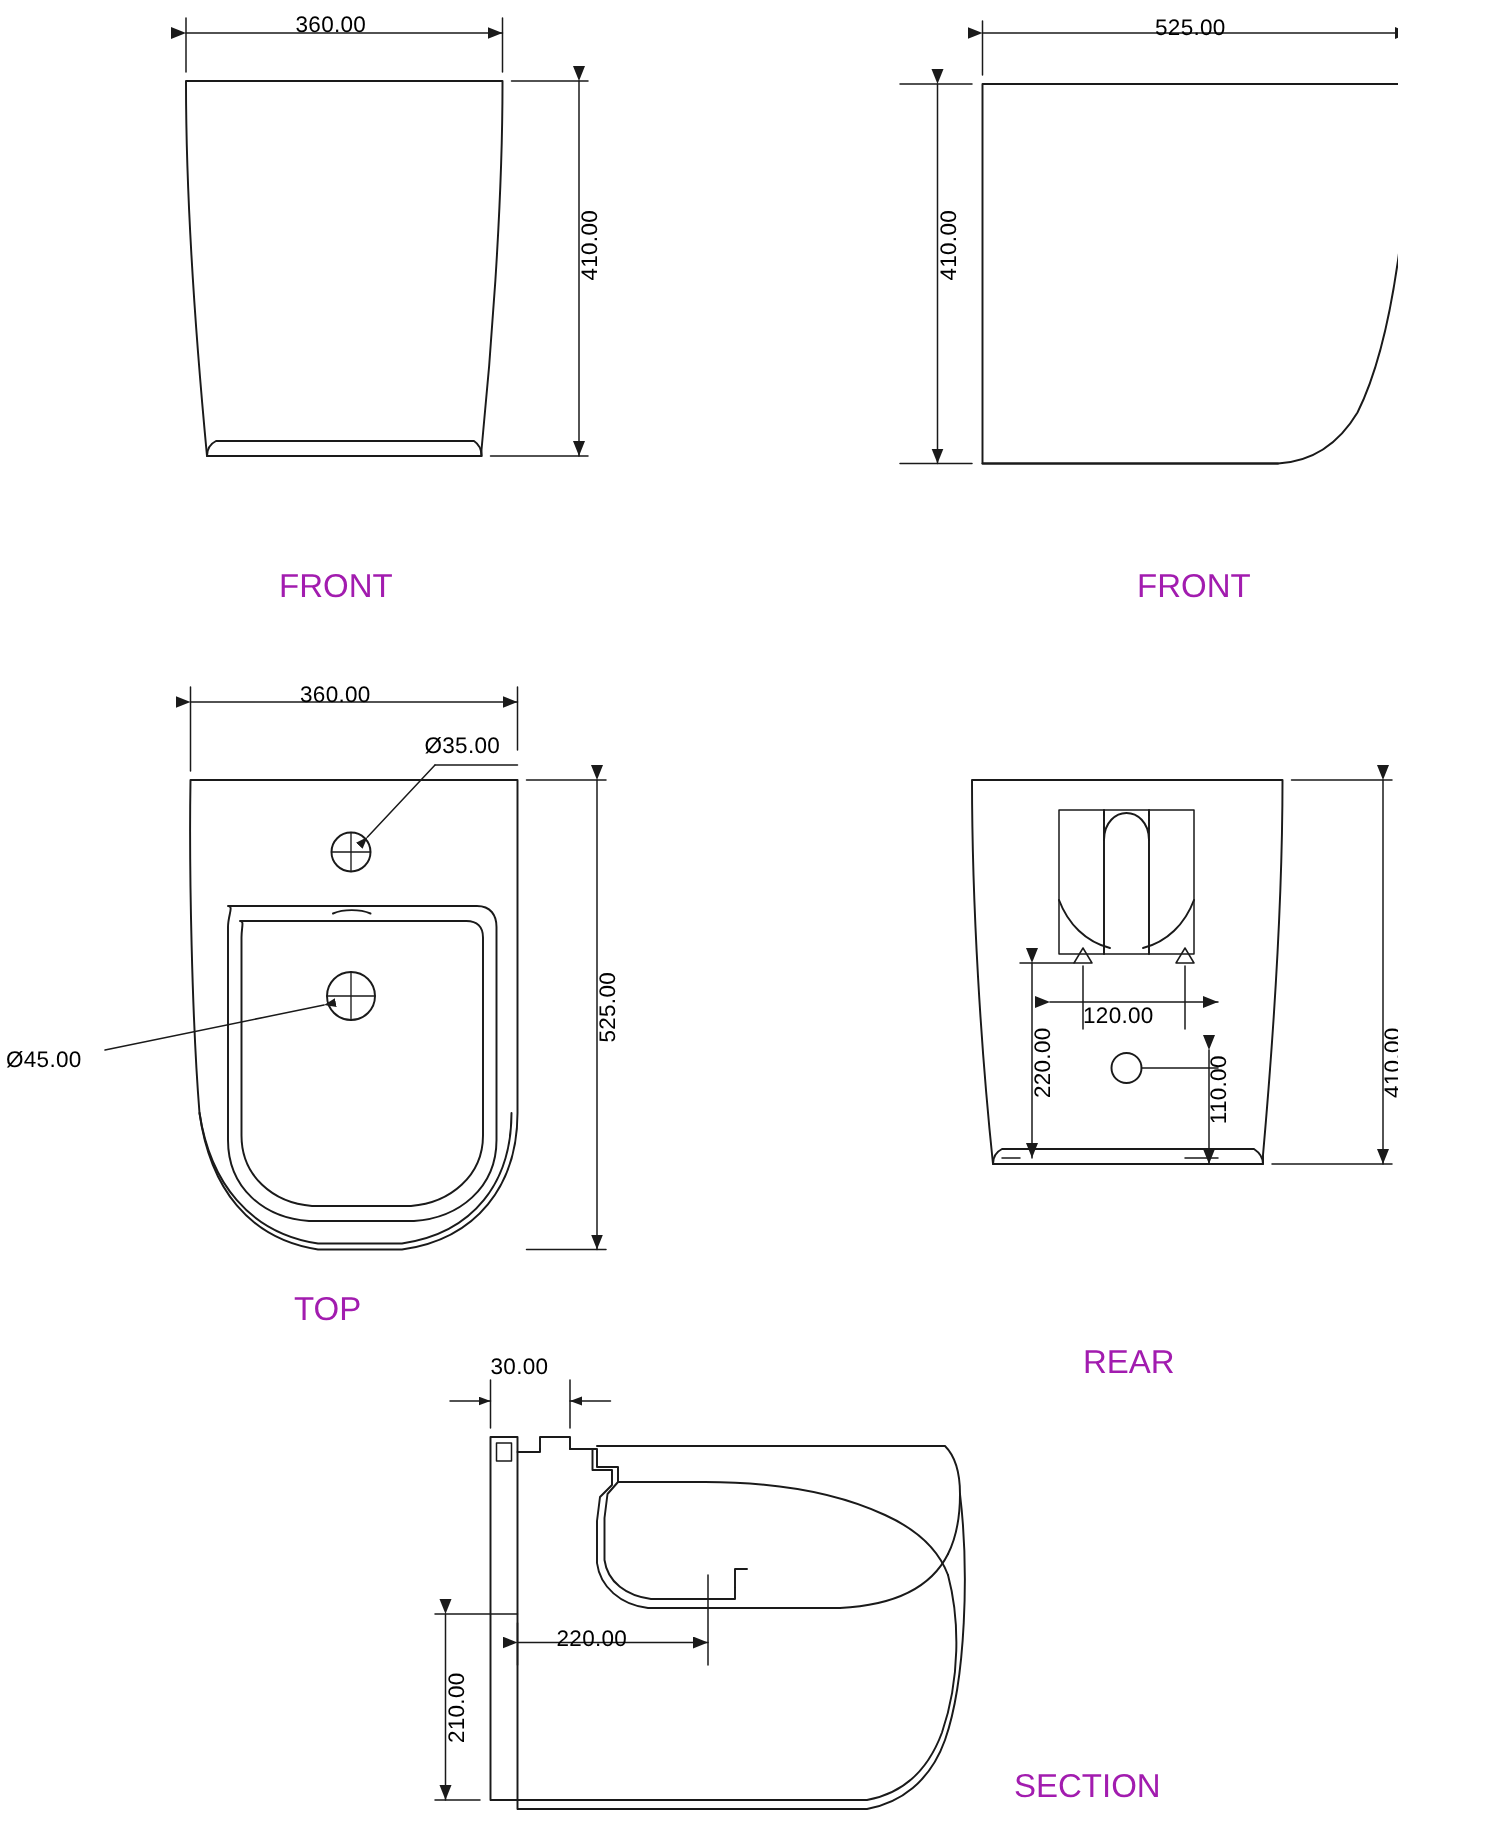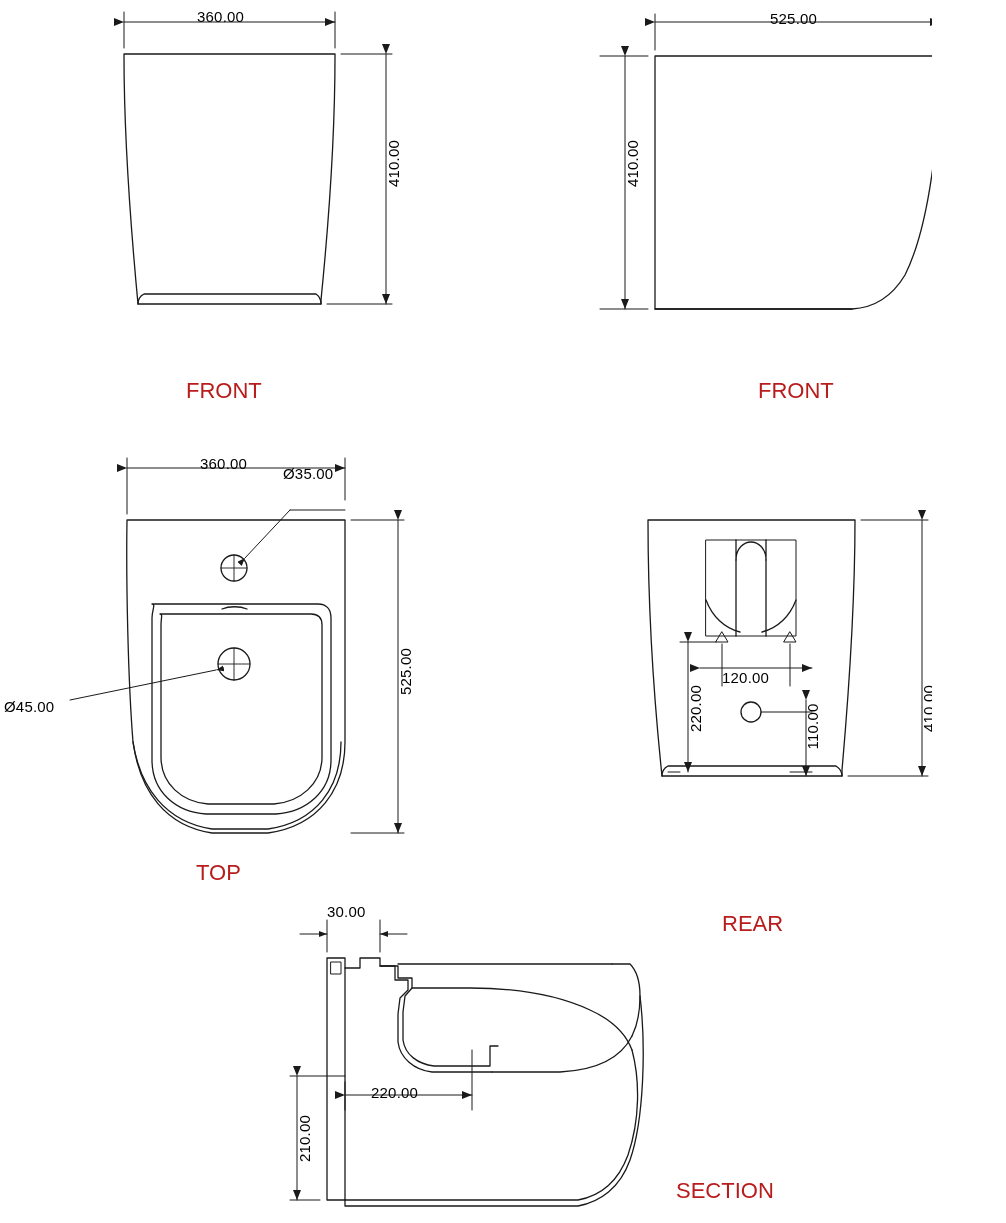--- a/index.html
+++ b/index.html
@@ -28,21 +28,21 @@
     position: absolute;
     font-size: 15px;
     letter-spacing: 0.2px;
     white-space: nowrap;
     color: #000;
   }
   .viewname {
     position: absolute;
     font-size: 22px;
     white-space: nowrap;
-    color: #b91c1c;
+    color: #a21caf;
     text-align: center;
   }
   .vert {
     transform-origin: 50% 50%;
     transform: rotate(-90deg);
   }
 </style>
 </head>
 <body>
 
@@ -238,31 +238,31 @@
   </svg>
 
   <div class="lbl" style="left:197px; top:8px;">360.00</div>
   <div class="lbl vert" style="left:370px; top:155px;">410.00</div>
 
   <div class="lbl" style="left:770px; top:10px;">525.00</div>
   <div class="lbl vert" style="left:609px; top:155px;">410.00</div>
 
   <div class="lbl" style="left:200px; top:455px;">360.00</div>
   <div class="lbl vert" style="left:382px; top:663px;">525.00</div>
-  <div class="lbl" style="left:283px; top:465px;">Ø35.00</div>
+  <div class="lbl" style="left:283px; top:489px;">Ø35.00</div>
   <div class="lbl" style="left:4px; top:698px;">Ø45.00</div>
 
   <div class="lbl vert" style="left:905px; top:700px;">410.00</div>
   <div class="lbl" style="left:722px; top:658px;margin-top:11px;">120.00</div>
   <div class="lbl vert" style="left:672px; top:700px;">220.00</div>
   <div class="lbl vert" style="left:790px; top:718px;">110.00</div>
 
   <div class="lbl" style="left:327px; top:903px;">30.00</div>
   <div class="lbl" style="left:371px; top:1084px;">220.00</div>
   <div class="lbl vert" style="left:281px; top:1130px;">210.00</div>
 
   <div class="viewname" style="left:186px; top:378px;">FRONT</div>
   <div class="viewname" style="left:758px; top:378px;">FRONT</div>
   <div class="viewname" style="left:196px; top:860px;">TOP</div>
-  <div class="viewname" style="left:722px; top:895px;margin-top:16px;">REAR</div>
+  <div class="viewname" style="left:722px; top:895px;">REAR</div>
   <div class="viewname" style="left:676px; top:1178px;">SECTION</div>
 
 </div>
 
 </body></html>

